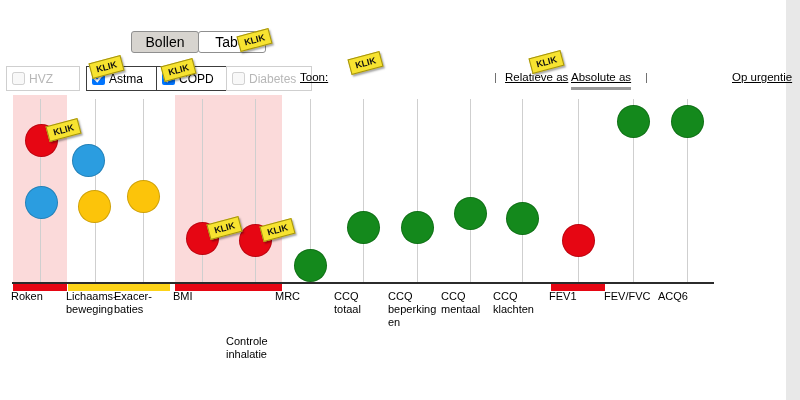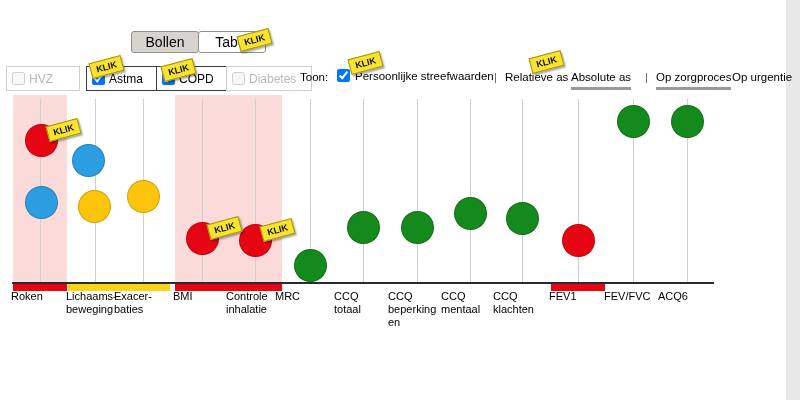--- a/index.html
+++ b/index.html
@@ -7,21 +7,21 @@
   #app{position:relative;width:800px;height:400px;background:#fff;overflow:hidden;}
   .right-gutter{position:absolute;top:0;right:0;width:14px;height:400px;background:#e8e8e8;}
   .page-title{position:absolute;left:8px;top:27px;font-size:27px;font-weight:bold;color:#7c7c7c;letter-spacing:.5px;}
   .view-toggle{position:absolute;left:131px;top:31px;display:flex;}
   .vbtn{width:68px;height:22px;border:1px solid #8f8f8f;background:#fff;font-size:14px;font-family:inherit;border-radius:3px;cursor:pointer;padding:0;color:#000;}
   .vbtn.active{background:#d7d4cf;}
   .vbtn + .vbtn{margin-left:-1px;}
   .filter-box{position:absolute;top:66px;height:23px;border:1px solid #3c3c3c;background:#fff;display:flex;align-items:center;padding:0 5px;gap:4px;font-size:12px;cursor:pointer;}
   .filter-box.disabled{border-color:#cfcfcf;color:#b7b7b7;cursor:default;}
   .filter-box input{width:13px;height:13px;margin:0;}
-  .tl{position:absolute;top:71px;font-size:11.5px;color:#000;white-space:nowrap;}
+  .tl{position:absolute;top:71px;font-size:11.5px;color:#000;white-space:nowrap;text-decoration:underline;}
   .sep{color:#666;}
   .sortlink{cursor:pointer;}
   .underlined{border-bottom:3px solid #999;padding-bottom:4px;}
   .pswrap{display:flex;align-items:center;gap:5px;}
   .pswrap input{width:13px;height:13px;margin:0;}
   .klik{position:absolute;z-index:40;background:#f7e330;color:#111;font-size:9px;font-weight:bold;line-height:12px;padding:1px 5px;border:1px solid #a39210;transform:rotate(-15deg);box-shadow:1px 2px 2px rgba(0,0,0,.35);white-space:nowrap;}
   .band{position:absolute;top:95px;height:188px;z-index:1;}
   .gridline{position:absolute;top:99px;height:184px;width:1px;background:#cfcfcf;z-index:2;}
   .axis{position:absolute;top:282px;height:2px;background:#2b2b2b;z-index:3;}
   .bar{position:absolute;top:284px;height:7px;z-index:3;}
@@ -54,32 +54,27 @@
         <input type="checkbox" checked="" style="">
         <span>COPD</span>
       </label>
       <label class="filter-box disabled" style="left: 226px; width: 74px;">
         <input type="checkbox" disabled="" style="">
         <span>Diabetes</span>
       </label>
     </div>
 
   <span class="tl" style="left:300px">Toon:</span>
-  <label class="tl pswrap" style="left:337px;top:69px">
-    <input type="checkbox" id="ps-check" checked="" style="">
-    <span>Persoonlijke streefwaarden</span>
-  </label>
   <span class="klik" style="left:349px;top:55px">KLIK</span>
 
   <span class="tl sep" style="left:494px">|</span>
   <span class="tl sortlink" style="left:505px">Relatieve as</span>
   <span class="klik" style="left:530px;top:54px">KLIK</span>
   <span class="tl sortlink underlined" style="left:571px">Absolute as</span>
   <span class="tl sep" style="left:645px">|</span>
-  <span class="tl sortlink underlined" style="left:656px">Op zorgproces</span>
   <span class="tl sortlink" style="left:732px">Op urgentie</span>
 
   <div id="chart">
       <div class="band" style="left: 13px; width: 54px; background: rgb(251, 218, 218);"></div>
       <div class="band" style="left: 175px; width: 54px; background: rgb(251, 218, 218);"></div>
       <div class="band" style="left: 228px; width: 54px; background: rgb(251, 218, 218);"></div>
       <div class="gridline" style="left: 40px; background: rgb(207, 207, 207);"></div>
       <div class="gridline" style="left: 95px; background: rgb(207, 207, 207);"></div>
       <div class="gridline" style="left: 143px; background: rgb(207, 207, 207);"></div>
       <div class="gridline" style="left: 202px; background: rgb(207, 207, 207);"></div>
@@ -116,21 +111,21 @@
       <div class="bubble" style="left: 505.5px; top: 201.5px; background: rgb(20, 137, 28);"></div>
       <div class="bubble" style="left: 561.5px; top: 223.5px; background: rgb(230, 6, 19);"></div>
       <div class="bubble" style="left: 616.5px; top: 104.5px; background: rgb(20, 137, 28);"></div>
       <div class="bubble" style="left: 670.5px; top: 104.5px; background: rgb(20, 137, 28);"></div>
       <div class="cat-label" style="left: 11px;">Roken</div>
       <div class="cat-label" style="left: 66px;">Lichaams-
 beweging</div>
       <div class="cat-label" style="left: 114px;">Exacer-
 baties</div>
       <div class="cat-label" style="left: 173px;">BMI</div>
-      <div class="cat-label" style="left: 226px;">Controle
+      <div class="cat-label" style="left: 226px; margin-top: 45px;">Controle
 inhalatie</div>
       <div class="cat-label" style="left: 275px;">MRC</div>
       <div class="cat-label" style="left: 334px;">CCQ
 totaal</div>
       <div class="cat-label" style="left: 388px;">CCQ
 beperking
 en</div>
       <div class="cat-label" style="left: 441px;">CCQ
 mentaal</div>
       <div class="cat-label" style="left: 493px;">CCQ

